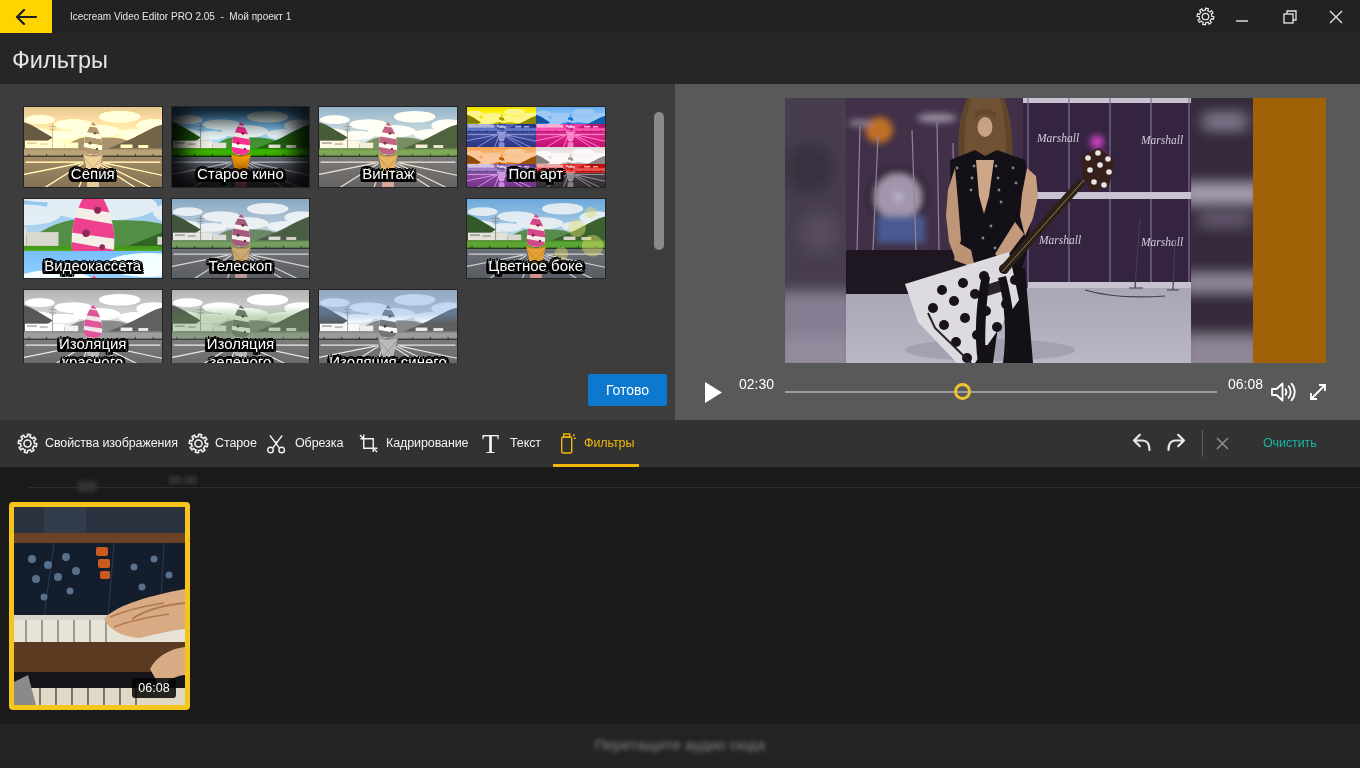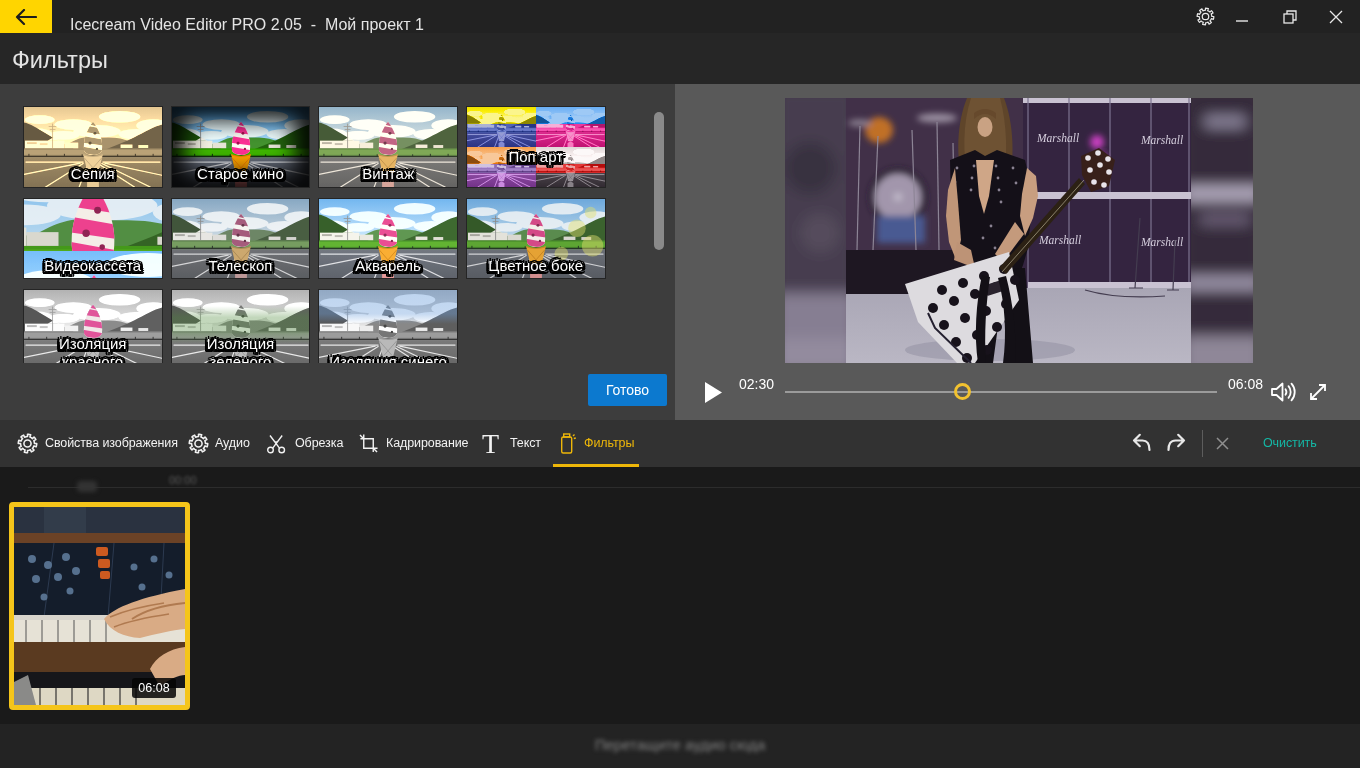--- a/index.html
+++ b/index.html
@@ -1,38 +1,38 @@
 <!DOCTYPE html>
 <html><head><meta charset="utf-8">
 <style>
 *{margin:0;padding:0;box-sizing:border-box}
 html,body{width:1360px;height:768px;overflow:hidden;background:#1a1a1a;font-family:"Liberation Sans",sans-serif}
 #app{position:relative;width:1360px;height:768px}
 
 #titlebar{position:absolute;left:0;top:0;width:1360px;height:33px;background:#222}
 #back{position:absolute;left:0;top:0;width:52px;height:33px;background:#ffd500;display:flex;align-items:center;justify-content:center}
-#wtitle{position:absolute;left:70px;top:8px;height:33px;line-height:33px;color:#e4e4e4;font-size:16px}
+#wtitle{position:absolute;left:70px;top:0;height:33px;line-height:33px;color:#e4e4e4;font-size:10px}
 .winic{position:absolute;top:0;height:33px;display:flex;align-items:center;justify-content:center}
 
 #header{position:absolute;left:0;top:33px;width:1360px;height:51px;background:#262626}
 #header span{position:absolute;left:12px;top:14px;font-size:23.5px;color:#e4e4e4}
 
 #leftpanel{position:absolute;left:0;top:84px;width:675px;height:336px;background:#3d3d3d}
 #rightpanel{position:absolute;left:675px;top:84px;width:685px;height:336px;background:#595959}
 
 #grid{position:absolute;left:0;top:0;width:675px;height:279px;overflow:hidden}
 .tile{position:absolute;width:139.5px;height:81.5px;border:1px solid #252525;overflow:hidden;background:#888}
 .sc{position:absolute;left:0;top:0;width:138px;height:80px}
 .lbl{position:absolute;left:0;right:0;bottom:3px;text-align:center;color:#fff;font-size:15px;line-height:18.5px;
  text-shadow:-2.5px -2.5px 0 #000,2.5px -2.5px 0 #000,-2.5px 2.5px 0 #000,2.5px 2.5px 0 #000,-3px 0 0 #000,3px 0 0 #000,0 -3px 0 #000,0 3px 0 #000,-1px 3px 0 #000,1px 3px 0 #000,-3px 1.5px 0 #000,3px 1.5px 0 #000}
 #scrollbar{position:absolute;left:654px;top:28px;width:10px;height:138px;border-radius:5px;background:#8a8a8a}
 #done{position:absolute;left:588px;top:290px;width:79px;height:32px;background:#0c79cf;color:#fff;font-size:14px;border-radius:2px;
  display:flex;align-items:center;justify-content:center}
 
-#video{position:absolute;left:110px;top:14px;width:468px;height:265px;background:#ec4899;overflow:hidden}
+#video{position:absolute;left:110px;top:14px;width:541px;height:265px;background:#a16207;overflow:hidden}
 #controls{position:absolute;left:0;top:279px;width:685px;height:48px}
 #curtime{position:absolute;left:64px;top:13px;color:#fff;font-size:14px;line-height:16px}
 #tottime{position:absolute;left:553px;top:13px;color:#fff;font-size:14px;line-height:16px}
 #track{position:absolute;left:110px;top:27.5px;width:432px;height:2px;background:#9b9b9b}
 #knob{position:absolute;left:278.5px;top:20px;width:17px;height:17px;border-radius:50%;border:3px solid #f2c230}
 
 #toolbar{position:absolute;left:0;top:420px;width:1360px;height:47px;background:#323232}
 .ticon{position:absolute;top:0;height:47px;display:flex;align-items:center}
 .ttext{position:absolute;top:0;height:47px;line-height:47px;color:#f2f2f2;font-size:12.5px;letter-spacing:-0.1px}
 #tabline{position:absolute;left:553px;top:44px;width:86px;height:3px;background:#eeb709}
@@ -228,46 +228,40 @@
         <svg class="sc" style="width:69px;height:40px;filter:grayscale(1) contrast(1.9) brightness(1.05)" viewBox="0 0 140 82" preserveAspectRatio="none">
               <use href="#scene"></use>
             </svg>
         <div style="position:absolute;left:0;top:0;width:69px;height:17px;background:#f8f0f0;mix-blend-mode:color"></div>
         <div style="position:absolute;left:0;top:17px;width:69px;height:9px;background:#c81e1e;mix-blend-mode:color"></div>
         <div style="position:absolute;left:0;top:26px;width:69px;height:14px;background:#181018;mix-blend-mode:color"></div>
         <div style="position:absolute;left:0;top:0;width:69px;height:17px;background:#f8f0f0;opacity:.45"></div>
         <div style="position:absolute;left:0;top:17px;width:69px;height:9px;background:#c81e1e;opacity:.4"></div>
         <div style="position:absolute;left:0;top:26px;width:69px;height:14px;background:#181018;opacity:.35"></div>
           </div>
-          <div class="lbl" style="bottom:20px">Поп арт</div>
+          <div class="lbl" style="bottom:3px">Поп арт</div>
         </div>
         <div class="tile" style="left: 170.7px; top: 113.5px;">
           <svg class="sc" style="filter:saturate(0.55) brightness(1.02)" viewBox="0 0 140 82" preserveAspectRatio="none">
             <use href="#scene"></use>
           </svg>
           <div class="lbl" style="bottom:3px">Телескоп</div>
         </div>
         <div class="tile" style="left: 23px; top: 113.5px;">
           <div style="position:absolute;left:0;top:0;width:138px;height:52px;overflow:hidden">
             <svg viewBox="0 0 140 82" preserveAspectRatio="none" style="position:absolute;width:322px;height:189px;left:-92px;top:-51px;filter:saturate(1.3)">
               <use href="#scene"></use>
             </svg>
           </div>
       <div style="position:absolute;left:0;top:52px;width:138px;height:28px;overflow:hidden">
             <svg viewBox="0 0 140 82" preserveAspectRatio="none" style="position:absolute;width:280px;height:164px;left:-70px;top:-6px;filter:saturate(1.2) brightness(1.1)">
               <use href="#scene"></use>
             </svg>
           </div>
           <div class="lbl" style="bottom:3px">Видеокассета</div>
-        </div>
-        <div class="tile" style="left: 318.3px; top: 113.5px;">
-          <svg class="sc" style="filter:saturate(1.1) brightness(1.08)" viewBox="0 0 140 82" preserveAspectRatio="none">
-            <use href="#scene"></use>
-          </svg>
-          <div class="lbl" style="bottom:3px">Акварель</div>
         </div>
         <div class="tile" style="left: 466px; top: 113.5px;">
           <svg class="sc" style="filter:saturate(1.05)" viewBox="0 0 140 82" preserveAspectRatio="none">
             <use href="#scene"></use>
           </svg>
           <svg class="sc" viewBox="0 0 140 82">
             <g fill="#e2e06e" opacity="0.45">
               <circle cx="112" cy="30" r="9"></circle>
               <circle cx="128" cy="48" r="11"></circle>
               <circle cx="96" cy="56" r="7"></circle>
@@ -483,21 +477,21 @@
         <svg width="21" height="21" viewBox="0 0 20 20">
           <use href="#gear" stroke="#f2f2f2" stroke-width="1.5"></use>
         </svg>
       </div>
   <div class="ttext" style="left:45px">Свойства изображения</div>
   <div class="ticon" style="left:188px">
         <svg width="21" height="21" viewBox="0 0 20 20">
           <use href="#gear" stroke="#f2f2f2" stroke-width="1.5"></use>
         </svg>
       </div>
-  <div class="ttext" style="left:215px">Аудио</div>
+  <div class="ttext" style="left:215px">Старое</div>
   <div class="ticon" style="left:266px">
         <svg width="22" height="22" viewBox="0 0 22 22">
           <g fill="none" stroke="#f2f2f2" stroke-width="1.4">
             <circle cx="4.5" cy="17" r="2.8"></circle>
             <circle cx="15.7" cy="17" r="2.8"></circle>
             <path d="M6.7,15.2 L16.2,2.5 M13.5,15.2 L4,2.5 M9.2,9 L10.9,9"></path>
           </g>
         </svg>
       </div>
   <div class="ttext" style="left:295px">Обрезка</div>

